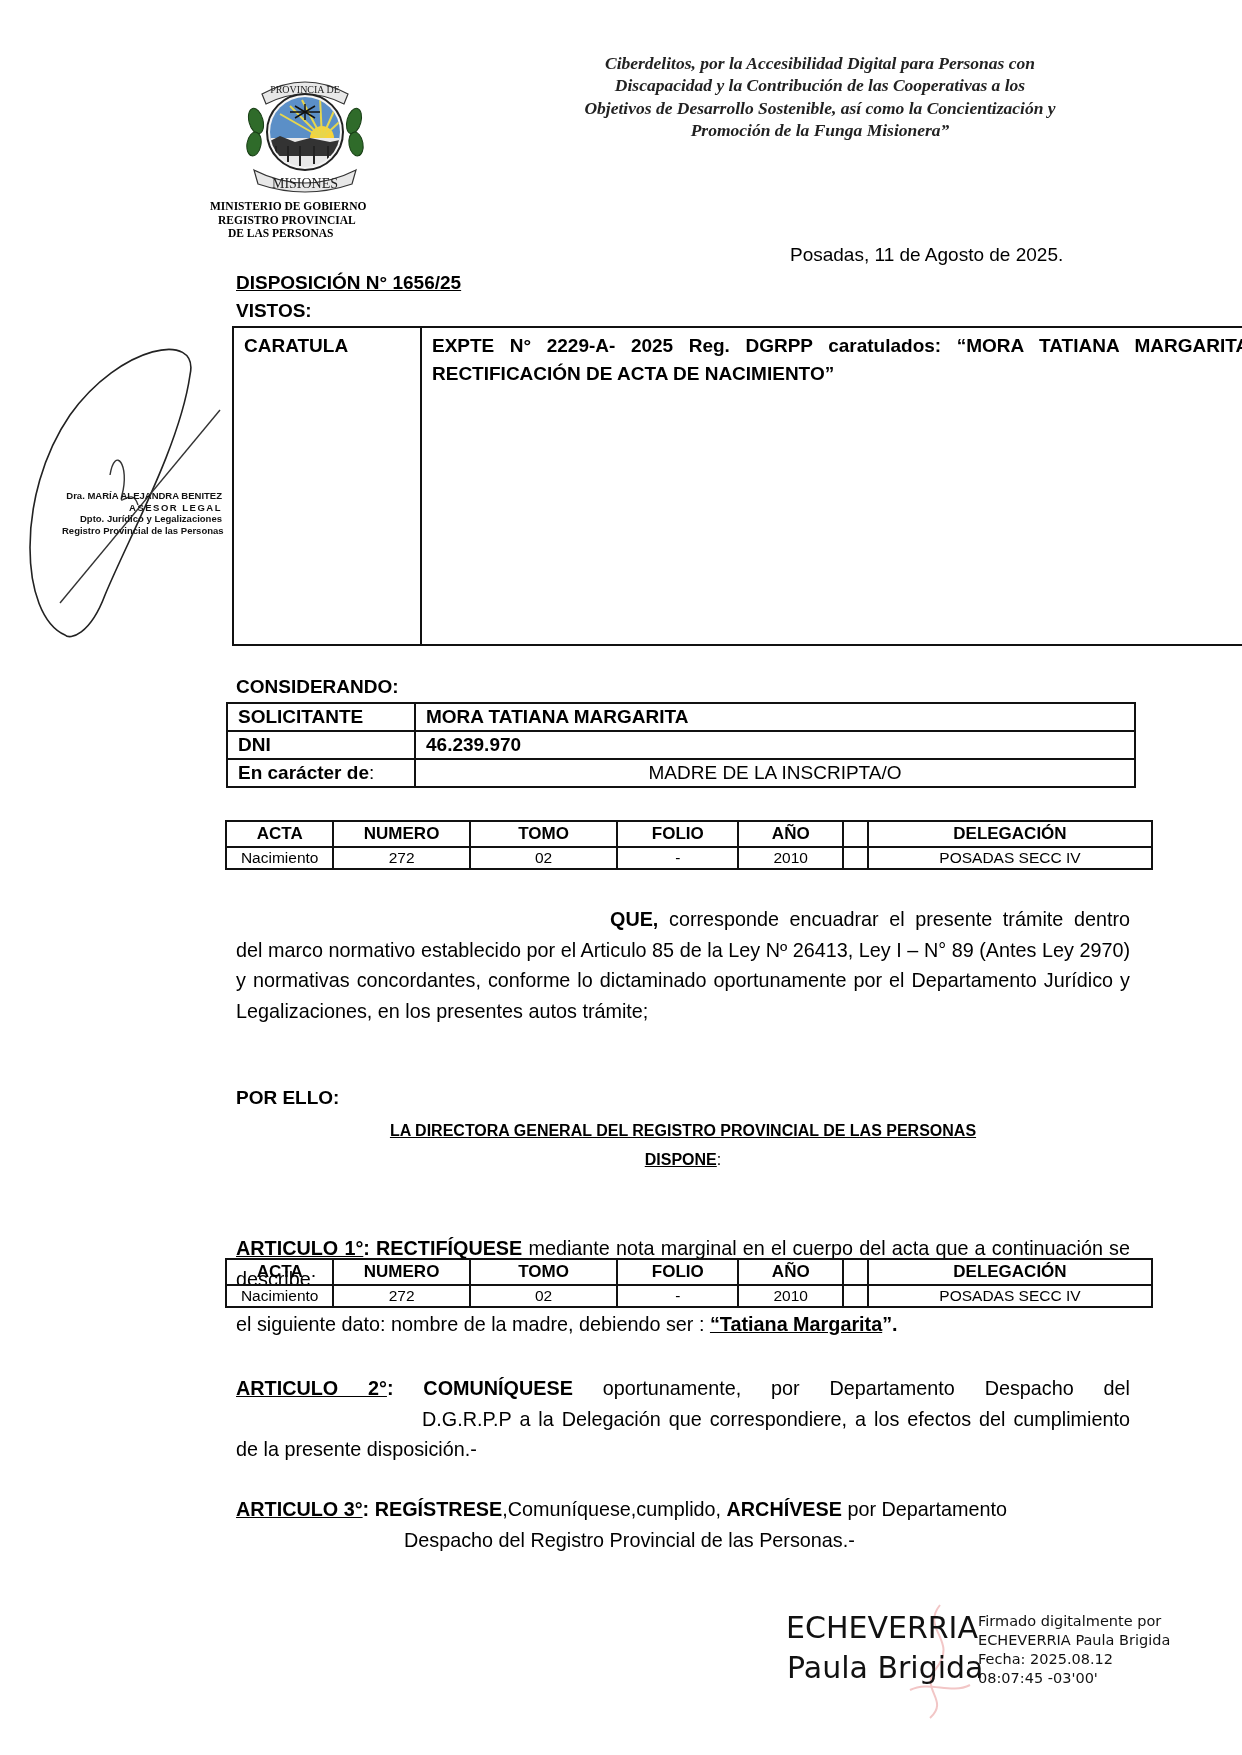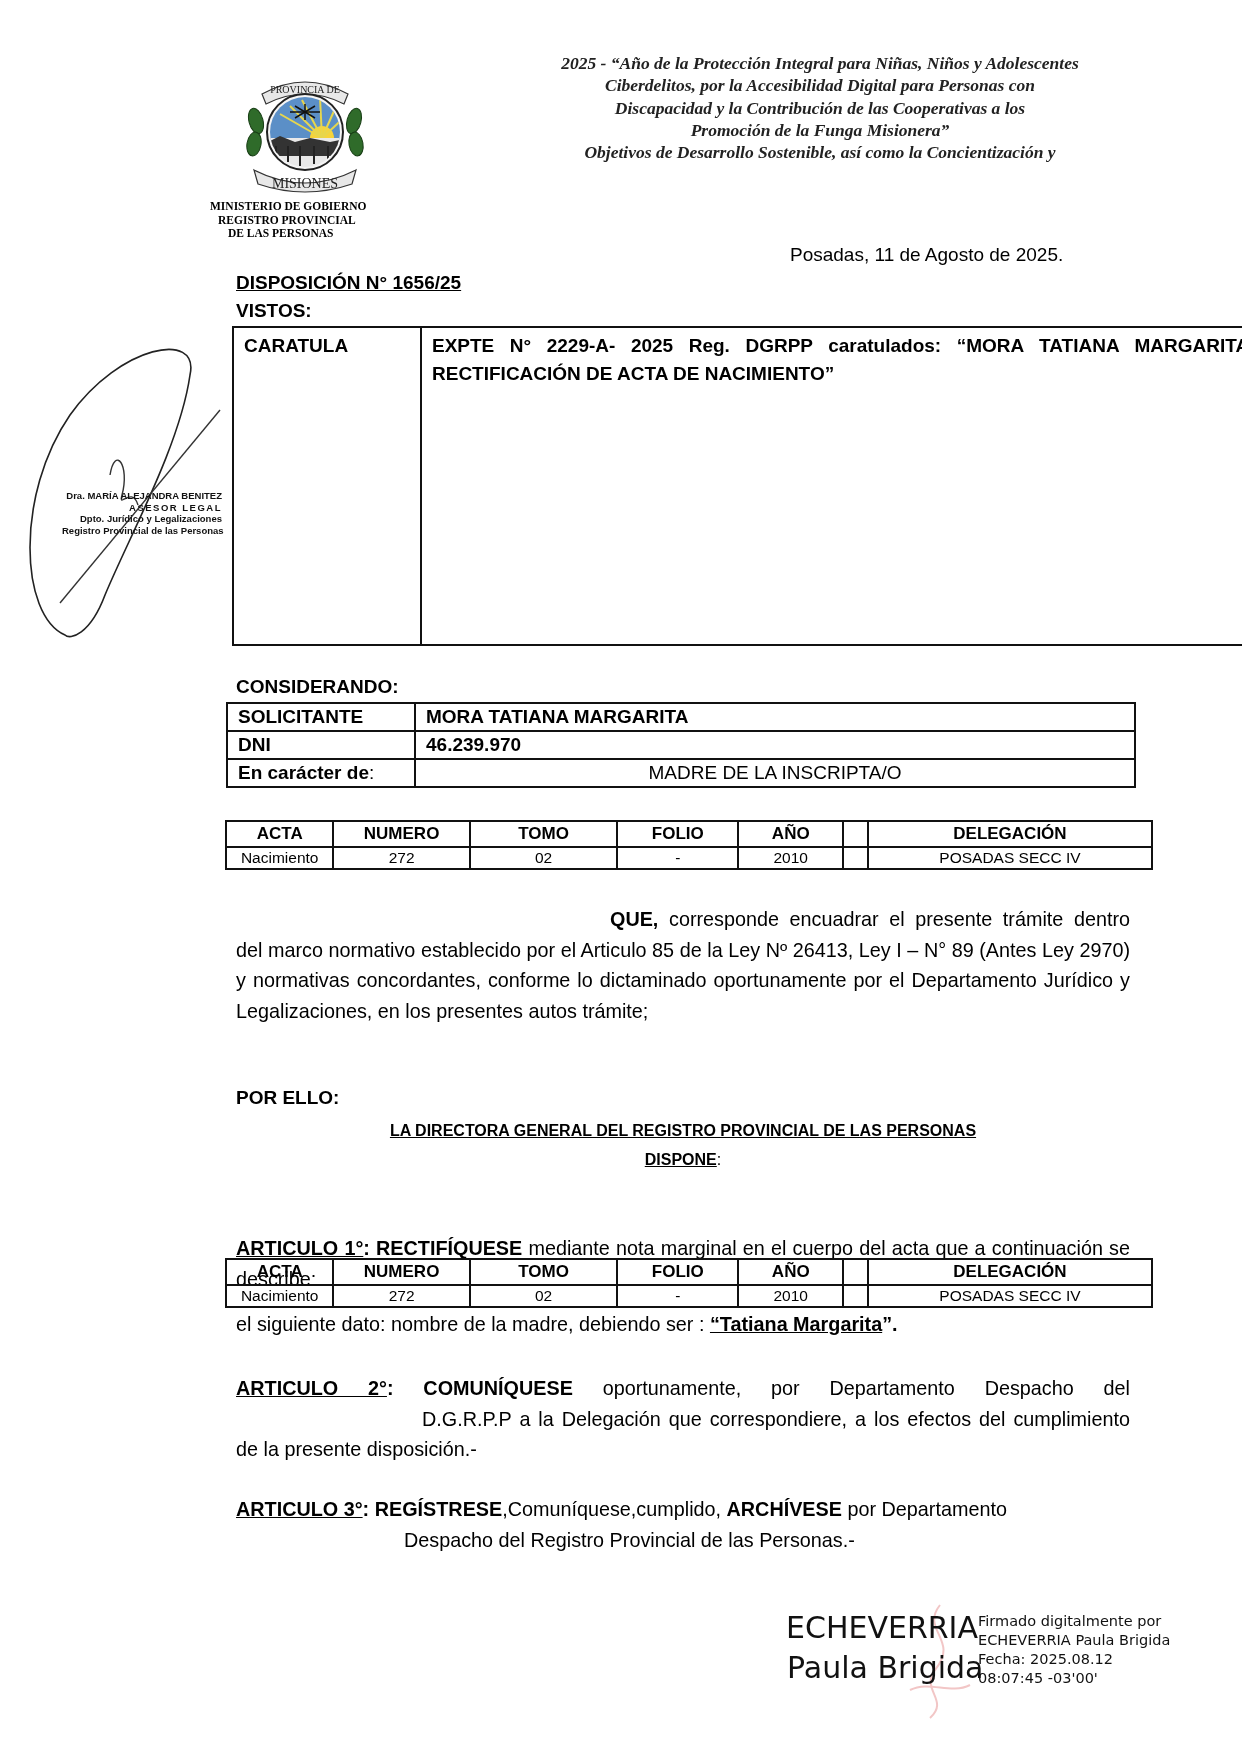--- a/index.html
+++ b/index.html
@@ -81,25 +81,24 @@
   .sig-name span { display: block; white-space: nowrap; }
   .sig-name .n2 { padding-left: 1px; }
   .sig-meta { left: 978px; top: 1612px; font-family: "DejaVu Sans", sans-serif; font-size: 14.5px;
               line-height: 19px; color: #111; }
   .sig-meta span { display: block; white-space: nowrap; }
 </style>
 </head>
 <body>
 
 <div class="abs motto">
-  <span class="line">2025 - “Año de la Protección Integral para Niñas, Niños y Adolescentes</span>
   <span class="line">Ciberdelitos, por la Accesibilidad Digital para Personas con</span>
   <span class="line">Discapacidad y la Contribución de las Cooperativas a los</span>
+  <span class="line">Objetivos de Desarrollo Sostenible, así como la Concientización y</span>
   <span class="line">Promoción de la Funga Misionera”</span>
-  <span class="line">Objetivos de Desarrollo Sostenible, así como la Concientización y</span>
 </div>
 
 <div class="abs crest">
   <svg width="130" height="118" viewBox="0 0 130 118">
 
     <g fill="#2f6b2a" stroke="#173d14" stroke-width="1">
       <ellipse cx="16" cy="45" rx="7" ry="13" transform="rotate(-15 16 45)"></ellipse>
       <ellipse cx="14" cy="68" rx="7" ry="12" transform="rotate(10 14 68)"></ellipse>
       <ellipse cx="114" cy="45" rx="7" ry="13" transform="rotate(15 114 45)"></ellipse>
       <ellipse cx="116" cy="68" rx="7" ry="12" transform="rotate(-10 116 68)"></ellipse>

